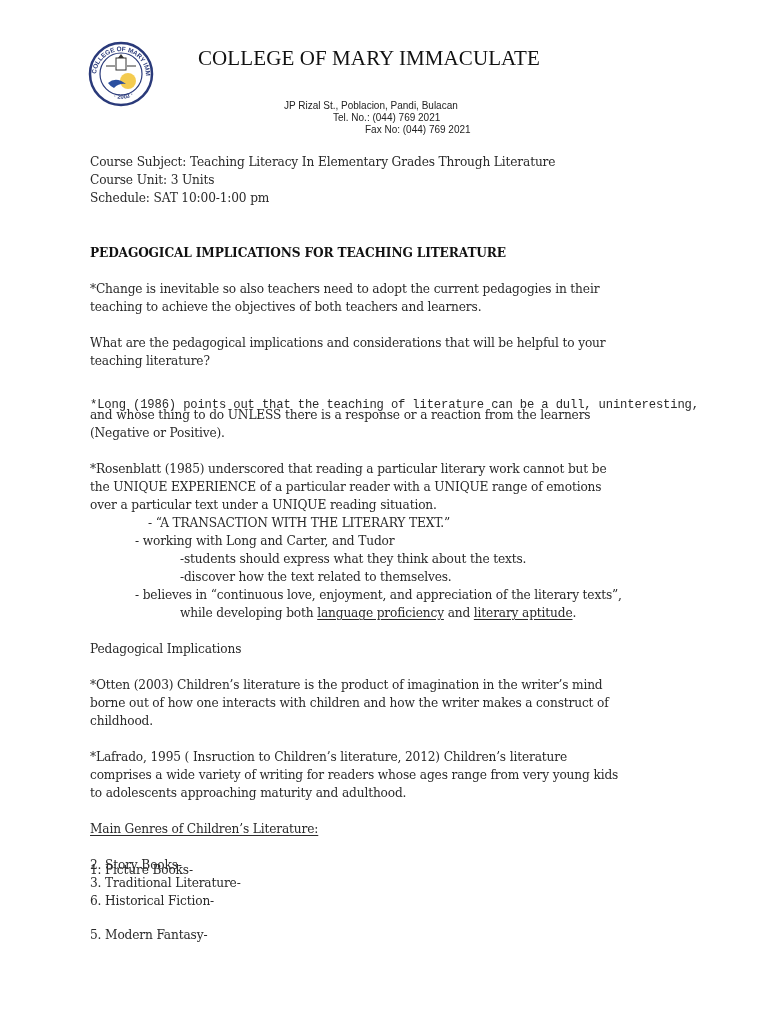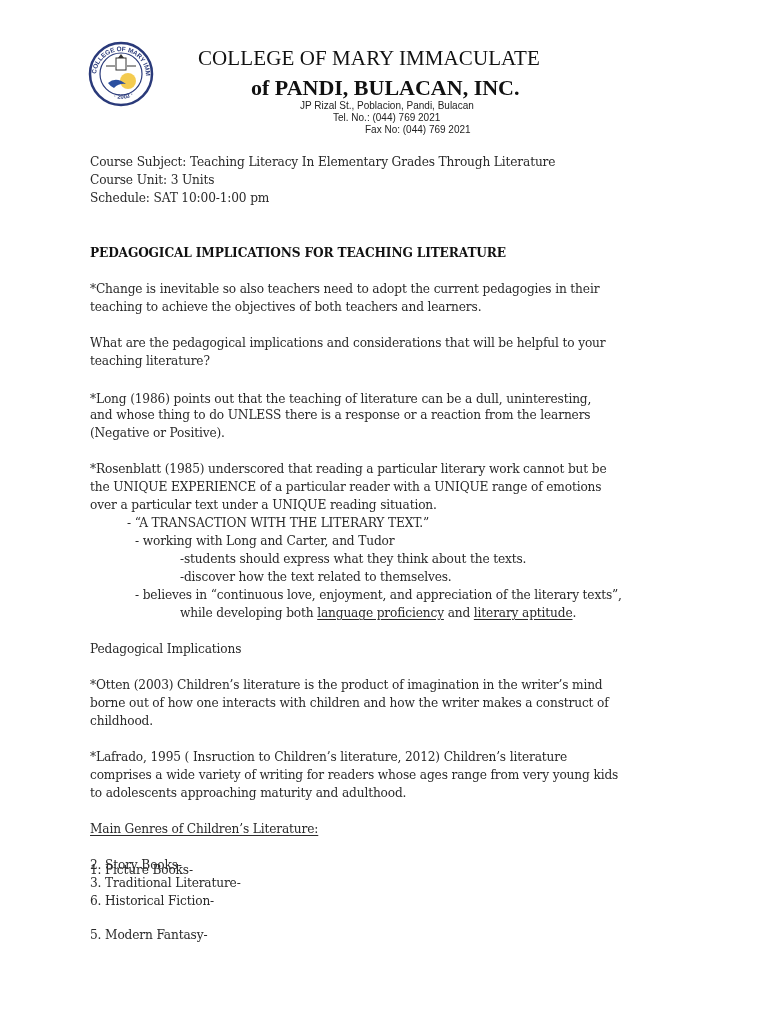--- a/index.html
+++ b/index.html
@@ -36,22 +36,21 @@
       <circle cx="40" cy="47" r="8" fill="#f2c230" opacity="0.85"></circle>
       <path d="M20 49 Q28 42 38 50 Q31 49 26 54 Q22 52 20 49 Z" fill="#2a4fa0"></path>
       <rect x="28" y="24" width="10" height="12" fill="none" stroke="#333" stroke-width="1"></rect>
       <path d="M33 20 L30 24 L36 24 Z" fill="#333"></path>
       <line x1="18" y1="32" x2="27" y2="32" stroke="#333" stroke-width="1"></line>
       <line x1="39" y1="32" x2="48" y2="32" stroke="#333" stroke-width="1"></line>
     </svg>
   </div>
 
   <div class="header-title">COLLEGE OF MARY IMMACULATE</div>
-  <div class="header-sub">of PANDI, BULACAN, INC.</div>
-  <div class="addr" style="left:300px; top:100px;">JP Rizal St., Poblacion, Pandi, Bulacan</div>
+  <div class="addr" style="left:284px; top:100px;">JP Rizal St., Poblacion, Pandi, Bulacan</div>
   <div class="addr" style="left:333px; top:112px;">Tel. No.: (044) 769 2021</div>
   <div class="addr" style="left:333px; top:124px;padding-left:32px;">Fax No: (044) 769 2021</div>
 
   <div class="body-text" style="top:153px;">
     <div class="line" style="top:0px;">Course Subject: Teaching Literacy In Elementary Grades Through Literature</div>
     <div class="line" style="top:18px;">Course Unit: 3 Units</div>
     <div class="line" style="top:36px;">Schedule:  SAT 10:00-1:00 pm</div>
   </div>
 
   <div class="body-text bold" style="top:244px;">
@@ -62,30 +61,30 @@
     <div class="line" style="top:0;">*Change is inevitable so also teachers need to adopt the current pedagogies in their</div>
     <div class="line" style="top:18px;">teaching to achieve the objectives of both teachers and learners.</div>
   </div>
 
   <div class="body-text" style="top:334px;">
     <div class="line" style="top:0;">What are the pedagogical implications and considerations that will be helpful to your</div>
     <div class="line" style="top:18px;">teaching literature?</div>
   </div>
 
   <div class="body-text" style="top:388px;">
-    <div class="line" style="top:2px;">*Long (1986) points out that the teaching of literature can be a dull, uninteresting,</div>
+    <div class="line" style="top:8px;font-family:Liberation Mono, monospace;">*Long (1986) points out that the teaching of literature can be a dull, uninteresting,</div>
     <div class="line" style="top:18px;">and whose thing to do UNLESS there is a response or a reaction from the learners</div>
     <div class="line" style="top:36px;">(Negative or Positive).</div>
   </div>
 
   <div class="body-text" style="top:460px;">
     <div class="line" style="top:0;">*Rosenblatt (1985) underscored that reading a particular literary work cannot but be</div>
     <div class="line" style="top:18px;">the UNIQUE EXPERIENCE of a particular reader with a UNIQUE range of emotions</div>
     <div class="line" style="top:36px;">over a particular text under a UNIQUE reading situation.</div>
-    <div class="line" style="top:54px; left:37px;">- “A TRANSACTION WITH THE LITERARY TEXT.”</div>
+    <div class="line" style="top:54px; left:58px;">- “A TRANSACTION WITH THE LITERARY TEXT.”</div>
     <div class="line" style="top:72px; left:45px;">- working with Long and Carter, and Tudor</div>
     <div class="line" style="top:90px; left:90px;">-students should express what they think about the texts.</div>
     <div class="line" style="top:108px; left:90px;">-discover how the text related to themselves.</div>
     <div class="line" style="top:126px; left:45px;">- believes in “continuous love, enjoyment, and appreciation of the literary texts”,</div>
     <div class="line" style="top:144px; left:90px;"><span>while developing both </span><span class="u">language proficiency</span><span> and </span><span class="u">literary aptitude</span><span>.</span></div>
   </div>
 
   <div class="body-text" style="top:640px;">
     <div class="line" style="top:0;">Pedagogical Implications</div>
   </div>

